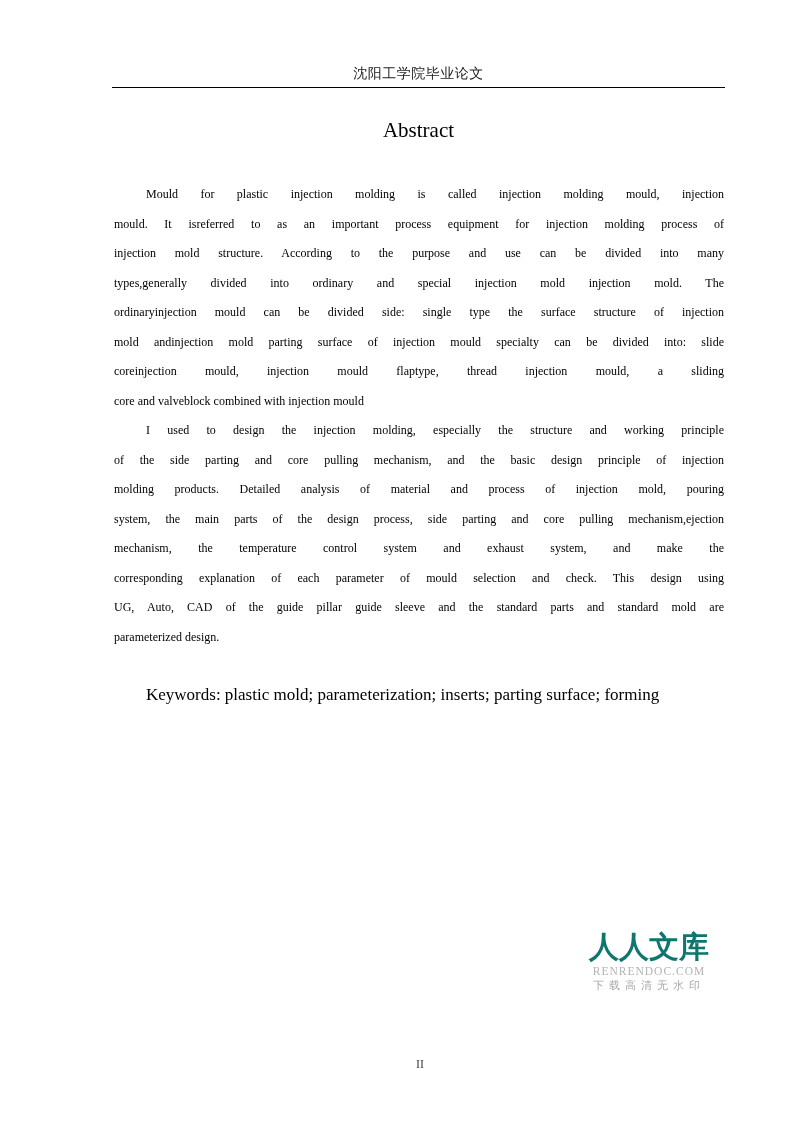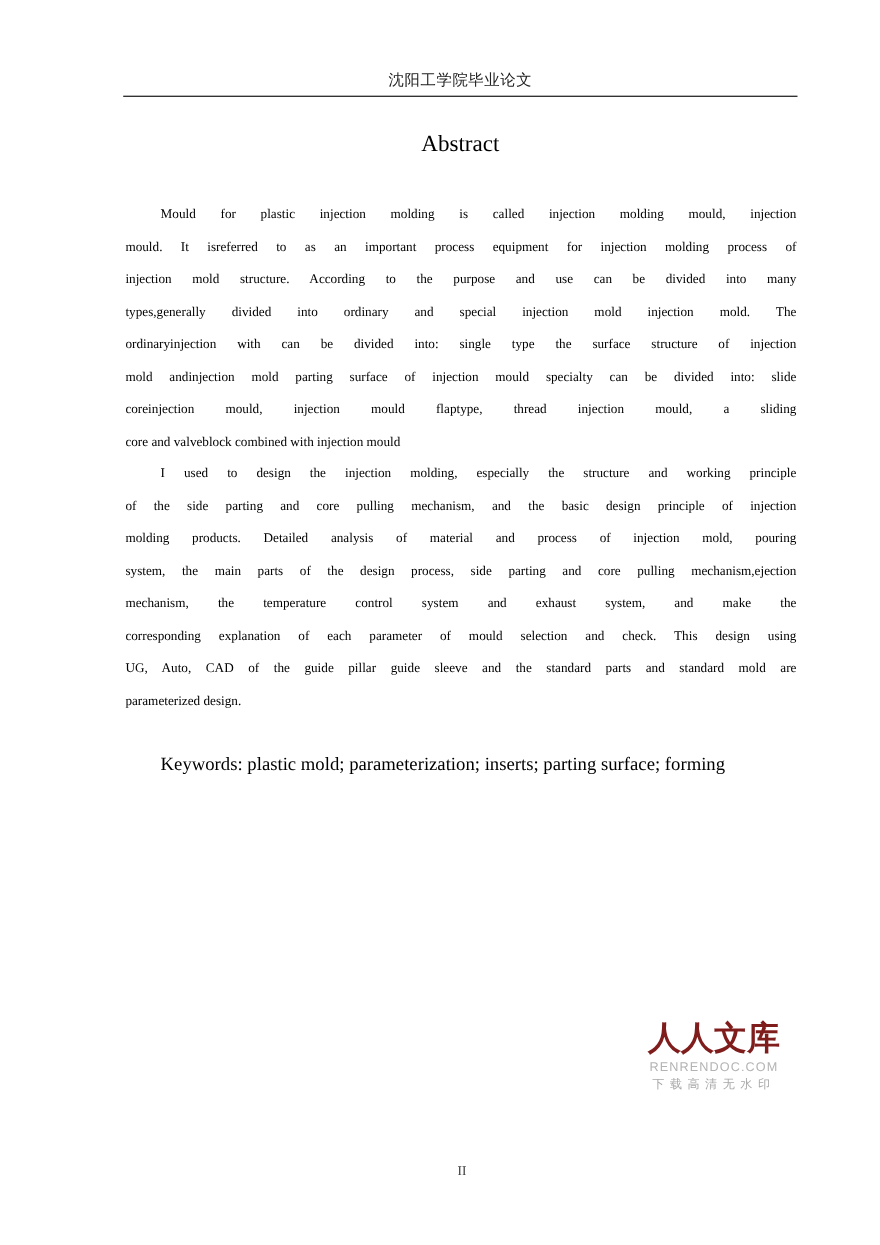--- a/index.html
+++ b/index.html
@@ -12,41 +12,41 @@
     .title { position: absolute; left: 112px; width: 613px; top: 116px; text-align: center;
              font-size: 21px; line-height: 28px; }
     .body-text { position: absolute; left: 114px; width: 610px; top: 180px; font-size: 12px;
                  line-height: 29.5px; }
     .para { margin: 0; text-align: justify; text-align-last: left; text-indent: 32px; }
     .para .line { display: block; text-align: justify; text-align-last: justify; text-indent: 0; white-space: normal; }
     .para .line.first { padding-left: 32px; }
     .para .line.last { text-align-last: left; }
     .keywords { position: absolute; left: 146px; top: 680px; font-size: 17px; line-height: 29.5px; }
     .watermark { position: absolute; left: 585px; top: 930px; width: 128px; text-align: center; color: #b9b9b9; }
-    .wm-cn { font-family: Liberation Mono, monospace; font-size: 30px; line-height: 34px; letter-spacing: 0px; color: #7f1d1d; font-weight: bold; }
-    .wm-en { font-family: Liberation Sans, sans-serif; font-size: 11.5px; line-height: 14px; letter-spacing: 1px; color: #b3b3b3; }
+    .wm-cn { font-family: Liberation Sans, sans-serif; font-size: 30px; line-height: 34px; letter-spacing: 0px; color: #0f766e; font-weight: bold; }
+    .wm-en { font-family: Liberation Serif, serif; font-size: 11.5px; line-height: 14px; letter-spacing: 1px; color: #b3b3b3; }
     .wm-sub { font-family: "DejaVu Sans", sans-serif; font-size: 11px; line-height: 16px; letter-spacing: 5px; color: #a8a8a8; }
     .page-number { position: absolute; left: 380px; width: 80px; top: 1056px; text-align: center;
                    font-size: 12px; line-height: 16px; color: #404040; }
   </style>
 </head>
 <body>
 
 <div class="page-header">沈阳工学院毕业论文</div>
 <div class="header-rule"></div>
 
 <div class="title">Abstract</div>
 
 <div class="body-text">
   <div class="para">
     <span class="line first">Mould for plastic injection molding is called injection molding mould, injection</span>
     <span class="line">mould. It isreferred to as an important process equipment for injection molding process of</span>
     <span class="line">injection mold structure. According to the purpose and use can be divided into many</span>
     <span class="line">types,generally divided into ordinary and special injection mold injection mold. The</span>
-    <span class="line">ordinaryinjection with can be divided into: single type the surface structure of injection</span>
+    <span class="line">ordinaryinjection mould can be divided side: single type the surface structure of injection</span>
     <span class="line">mold andinjection mold parting surface of injection mould specialty can be divided into: slide</span>
     <span class="line">coreinjection mould, injection mould flaptype, thread injection mould, a sliding</span>
     <span class="line last">core and valveblock combined with injection mould</span>
   </div>
   <div class="para">
     <span class="line first">I used to design the injection molding, especially the structure and working principle</span>
     <span class="line">of the side parting and core pulling mechanism, and the basic design principle of injection</span>
     <span class="line">molding products. Detailed analysis of material and process of injection mold, pouring</span>
     <span class="line">system, the main parts of the design process, side parting and core pulling mechanism,ejection</span>
     <span class="line">mechanism, the temperature control system and exhaust system, and make the</span>

